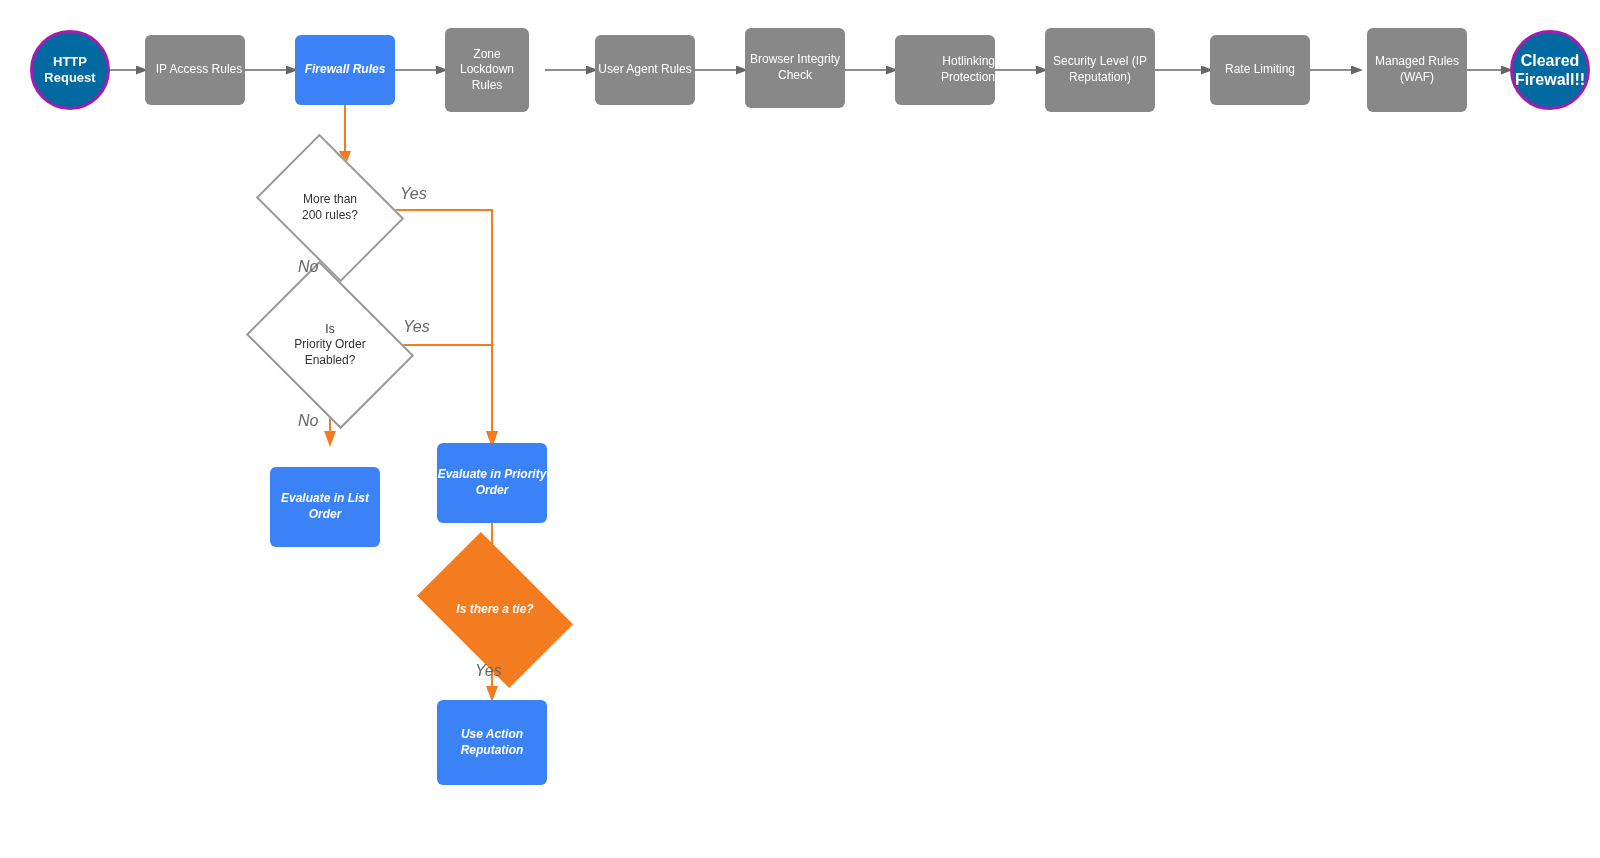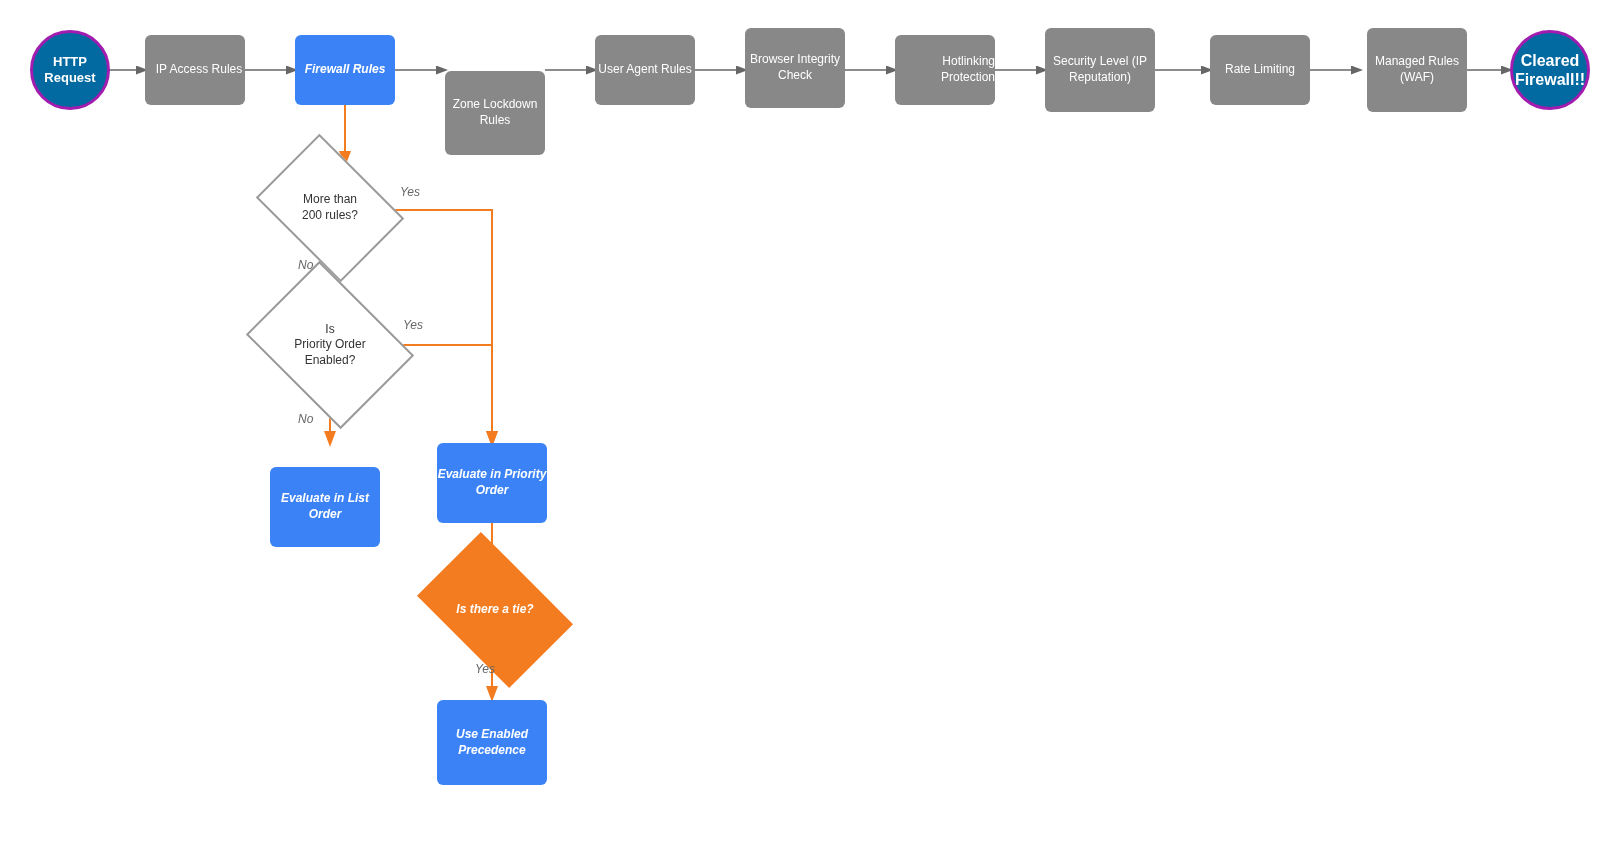--- a/index.html
+++ b/index.html
@@ -101,21 +101,21 @@
       position: absolute;
       top: 0;
       left: 0;
       width: 1600px;
       height: 858px;
       pointer-events: none;
     }
 
     .arrow-label {
       position: absolute;
-      font-size: 12px;
+      font-size: 16px;
       color: #666;
       font-style: italic;
     }
   </style>
 </head>
 <body>
 
 <div id="diagram">
 
   <svg class="arrows">
@@ -170,21 +170,21 @@
   </div>
 
   <div class="node-rect gray-rect" style="left:145px; top:35px; width:100px; height:70px;padding-left:8px;">
     <span>IP Access Rules</span>
   </div>
 
   <div class="node-rect orange-rect" style="left:295px; top:35px; width:100px; height:70px;">
     <span>Firewall Rules</span>
   </div>
 
-  <div class="node-rect gray-rect" style="left:445px; top:28px; width:100px; height:84px;margin-top:43px;">
+  <div class="node-rect gray-rect" style="left:445px; top:28px; width:84px; height:84px;">
     <span>Zone Lockdown Rules</span>
   </div>
 
   <div class="node-rect gray-rect" style="left:595px; top:35px; width:100px; height:70px;">
     <span>User Agent Rules</span>
   </div>
 
   <div class="node-rect gray-rect" style="left:745px; top:28px; width:100px; height:80px;">
     <span>Browser Integrity Check</span>
   </div>
@@ -226,21 +226,21 @@
   <div class="node-rect orange-rect" style="left:437px; top:443px; width:110px; height:80px;">
     <span>Evaluate in Priority Order</span>
   </div>
 
   <div class="node-diamond orange-diamond" style="left:430px; top:565px; width:130px; height:90px;">
     <div class="diamond-inner" style="background:#f47c20; border-color:#f47c20;"></div>
     <div class="diamond-text" style="color:white; font-style:italic; font-weight:bold;">Is there a tie?</div>
   </div>
 
   <div class="node-rect orange-rect" style="left:437px; top:700px; width:110px; height:85px;">
-    <span>Use Enabled Precedence</span>
+    <span>Use Action Reputation</span>
   </div>
 
   <div class="arrow-label" style="left:400px; top:185px;">Yes</div>
   <div class="arrow-label" style="left:298px; top:258px;"><em>No</em></div>
   <div class="arrow-label" style="left:403px; top:318px;">Yes</div>
   <div class="arrow-label" style="left:298px; top:412px;"><em>No</em></div>
   <div class="arrow-label" style="left:475px; top:662px;"><em>Yes</em></div>
 
 </div>
 

